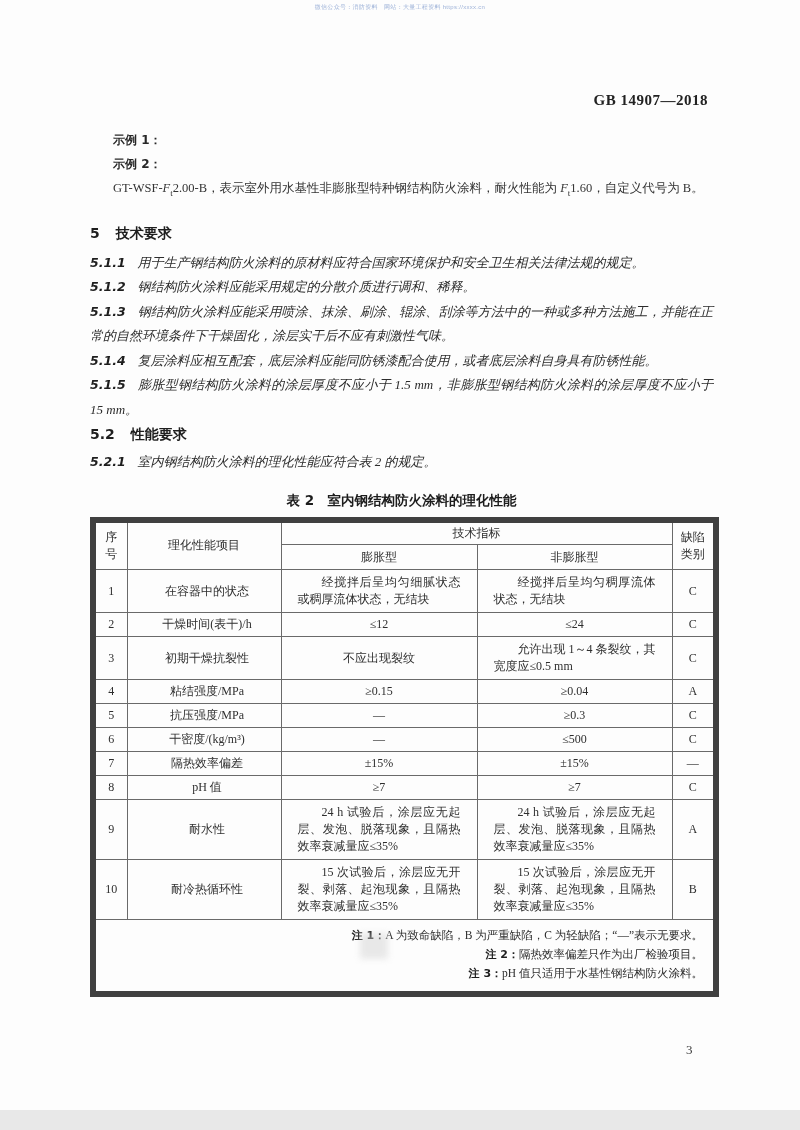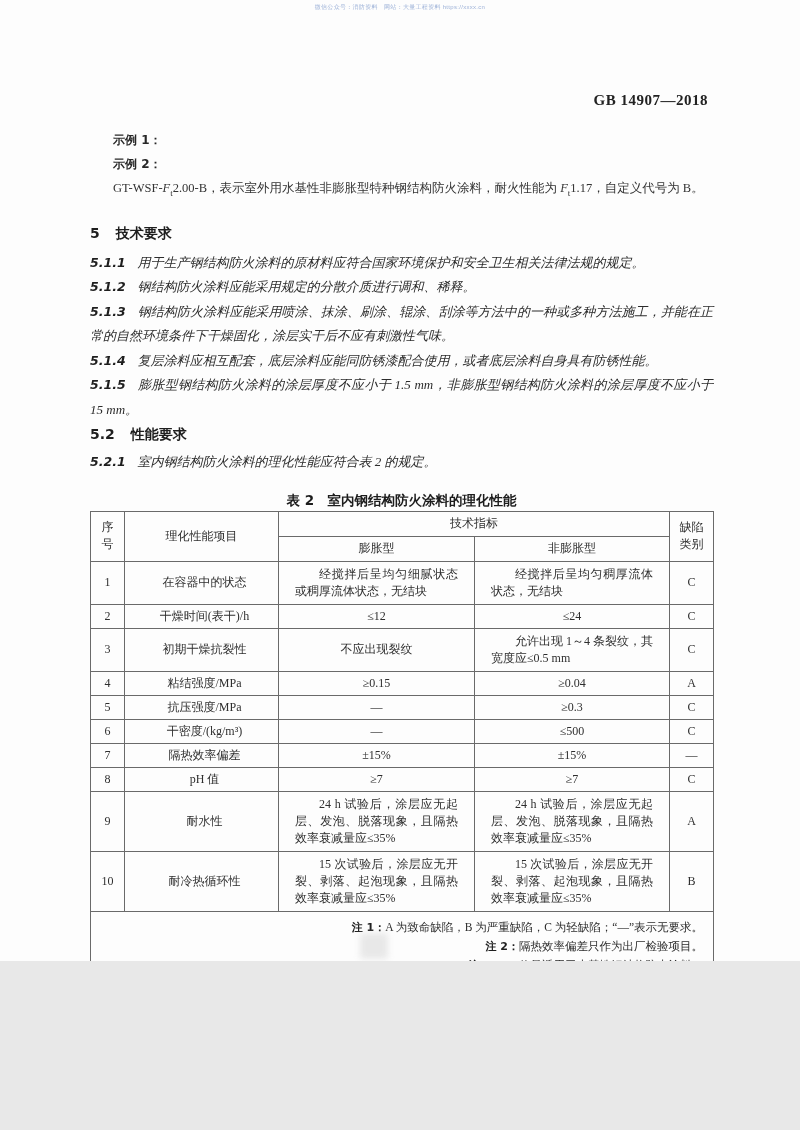--- a/index.html
+++ b/index.html
@@ -1,20 +1,20 @@
 <!DOCTYPE html>
 <html><head>
 <meta charset="utf-8">
 <style>
   * { margin: 0; padding: 0; box-sizing: border-box; }
   html, body { background: #e8e8e8; }
   .page {
     position: relative;
     width: 800px;
-    height: 961px;
+    height: 1110px;
     margin: 0 auto;
     background: #fdfdfd;
     overflow: hidden;
     font-family: "Liberation Serif", "DejaVu Serif", serif;
     color: #2e2e2e;
   }
   .watermark {
     position: absolute;
     left: 50%;
     transform: translateX(-50%);
@@ -91,25 +91,25 @@
     margin-top: 2px;
     padding-top: 12px;
     text-align: center;
     font-family: "DejaVu Sans", "Liberation Sans", sans-serif;
     font-size: 13.5px;
     font-weight: bold;
     line-height: 22px;
     color: #1d1d1d;
   }
   table.perf-table {
-    margin-top: 0;
+    margin-top: 6px;
     width: 623px;
     table-layout: fixed;
     border-collapse: collapse;
-    border: 1px solid #404040;
+    border: 6px solid #404040;
     font-size: 12px;
     color: #2e2e2e;
   }
   .perf-table th, .perf-table td {
     border: 1px solid #6a6a6a;
     text-align: center;
     vertical-align: middle;
     font-weight: normal;
     padding: 2px 6px;
     line-height: 17px;
@@ -159,21 +159,21 @@
 
   <div class="watermark top">微信公众号：消防资料　网站：大量工程资料 https://xxxx.cn</div>
 
   <div class="std-number">GB 14907—2018</div>
 
   <div class="content">
 
     <div class="example-label first">示例 1：</div>
 
     <div class="example-label">示例 2：</div>
-    <div class="example-text"><span>GT-WSF-</span><i class="fsym">F</i><sub>t</sub><span>2.00-B，表示室外用水基性非膨胀型特种钢结构防火涂料，耐火性能为 </span><i class="fsym">F</i><sub>t</sub><span>1.17，自定义代号为 B。</span></div>
+    <div class="example-text"><span>GT-WSF-</span><i class="fsym">F</i><sub>t</sub><span>2.00-B，表示室外用水基性非膨胀型特种钢结构防火涂料，耐火性能为 </span><i class="fsym">F</i><sub>t</sub><span>1.60，自定义代号为 B。</span></div>
 
     <div class="h1"><span class="hnum">5</span><span>技术要求</span></div>
 
 
     <div class="paras">
       <div class="para"><span class="pnum">5.1.1</span><span>用于生产钢结构防火涂料的原材料应符合国家环境保护和安全卫生相关法律法规的规定。</span></div>
       <div class="para"><span class="pnum">5.1.2</span><span>钢结构防火涂料应能采用规定的分散介质进行调和、稀释。</span></div>
       <div class="para"><span class="pnum">5.1.3</span><span>钢结构防火涂料应能采用喷涂、抹涂、刷涂、辊涂、刮涂等方法中的一种或多种方法施工，并能在正常的自然环境条件下干燥固化，涂层实干后不应有刺激性气味。</span></div>
       <div class="para"><span class="pnum">5.1.4</span><span>复层涂料应相互配套，底层涂料应能同防锈漆配合使用，或者底层涂料自身具有防锈性能。</span></div>
       <div class="para"><span class="pnum">5.1.5</span><span>膨胀型钢结构防火涂料的涂层厚度不应小于 1.5 mm，非膨胀型钢结构防火涂料的涂层厚度不应小于 15 mm。</span></div>

